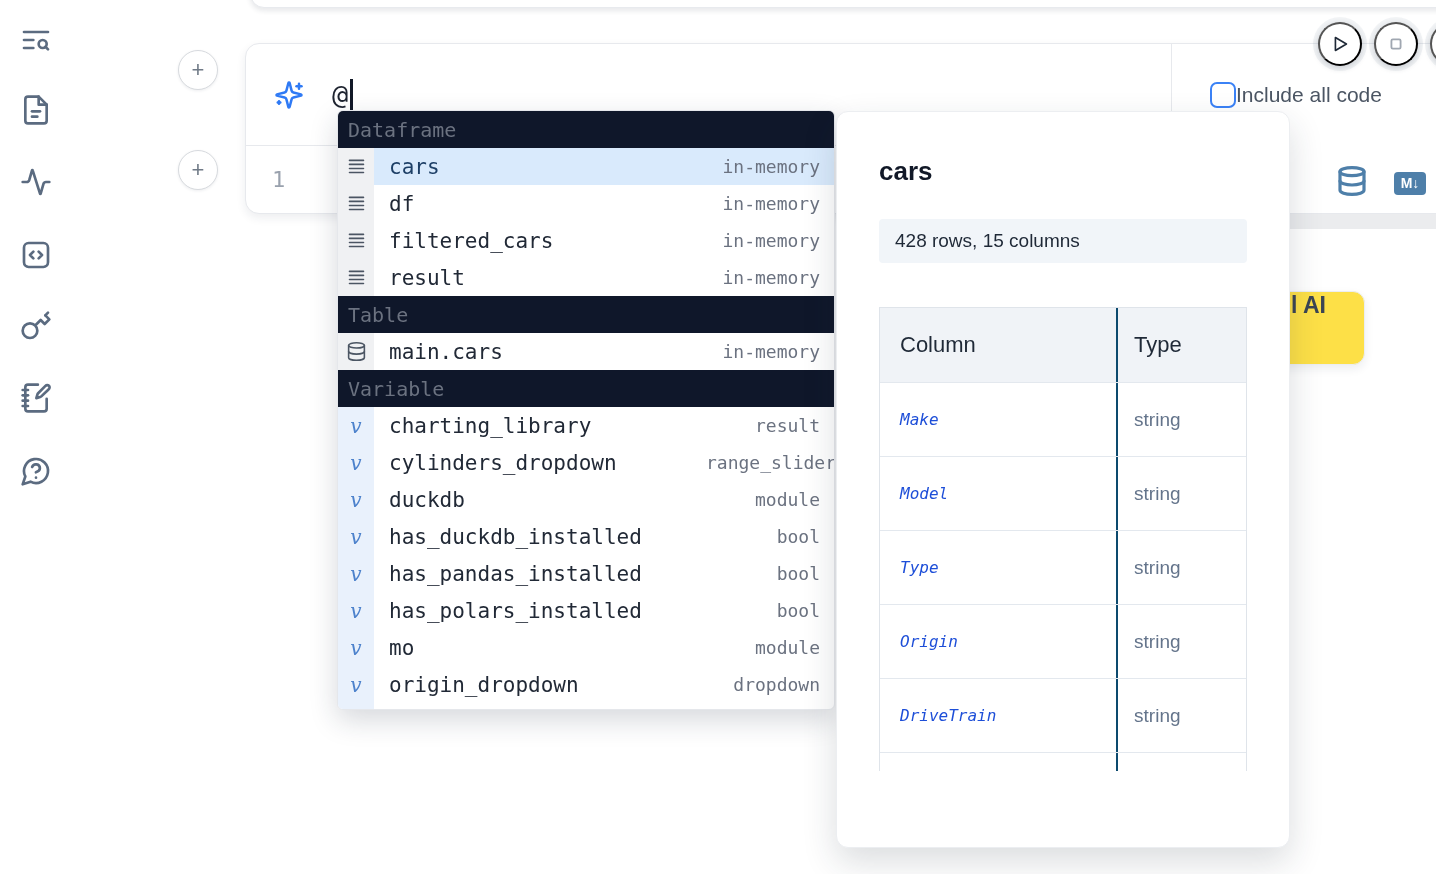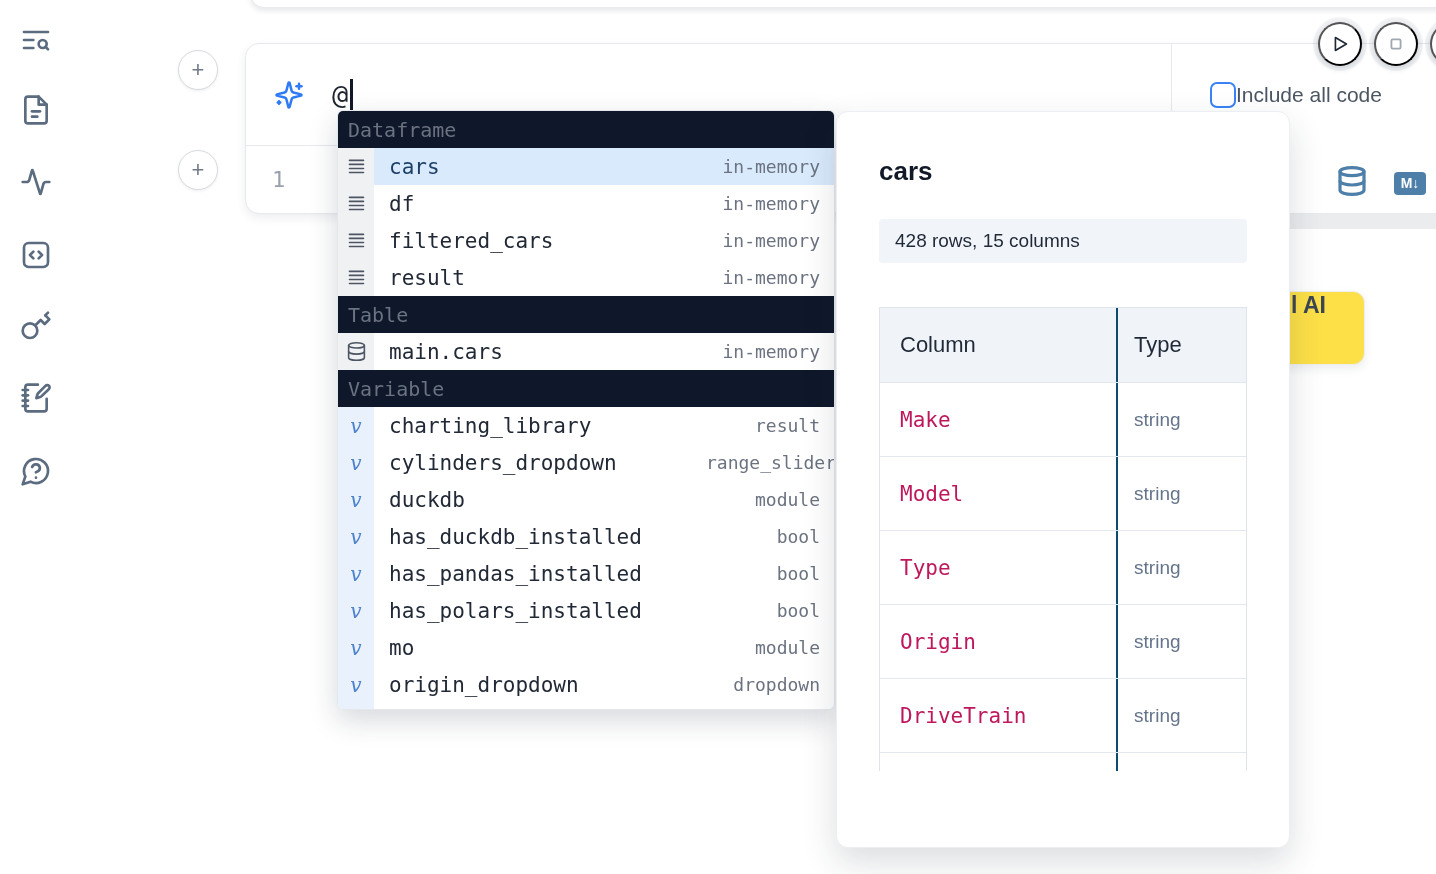--- a/index.html
+++ b/index.html
@@ -95,21 +95,21 @@
   #preview-source { margin-top:16px; font-size:19px; color:#6b7280; }
   #preview-shape { margin-top:32px; height:44px; background:#f1f5f9; border-radius:4px;
     display:flex; align-items:center; padding-left:16px; font-size:19px; color:#1f2937; }
   #preview-table { margin-top:44px; width:368px; border:1px solid #dfe4ea; border-bottom:none; }
   .pt-row { display:flex; border-bottom:1px solid #e3e8ee; }
   .pt-row:last-child { border-bottom:none; }
   .pt-head { background:#f0f3f7; }
   .pt-col { width:234px; padding-left:8px; display:flex; align-items:center; border-right:2px solid #0c4a6e;margin-left:12px; }
   .pt-type { width:132px; padding-left:16px; display:flex; align-items:center; border-right:none; }
   .pt-head .pt-col, .pt-head .pt-type { height:74px; font-size:22px; color:#1f2937; }
-  .pt-data .pt-col { height:73px; font-size:21px; color:#be185d; font-family:"DejaVu Sans Mono", monospace; }
+  .pt-data .pt-col { height:73px; font-size:16px; color:#1d4ed8; font-family:"DejaVu Sans Mono", monospace;font-style:italic; }
   .pt-data .pt-type { height:73px; font-size:19px; color:#64748b; }
   .pt-partial .pt-col, .pt-partial .pt-type { height:18px; }
 </style>
 </head>
 <body>
 
 <div id="stage">
 
   <div id="sidebar">
       <div class="sb-icon" style="top: 24px;"><svg viewBox="0 0 24 24">

